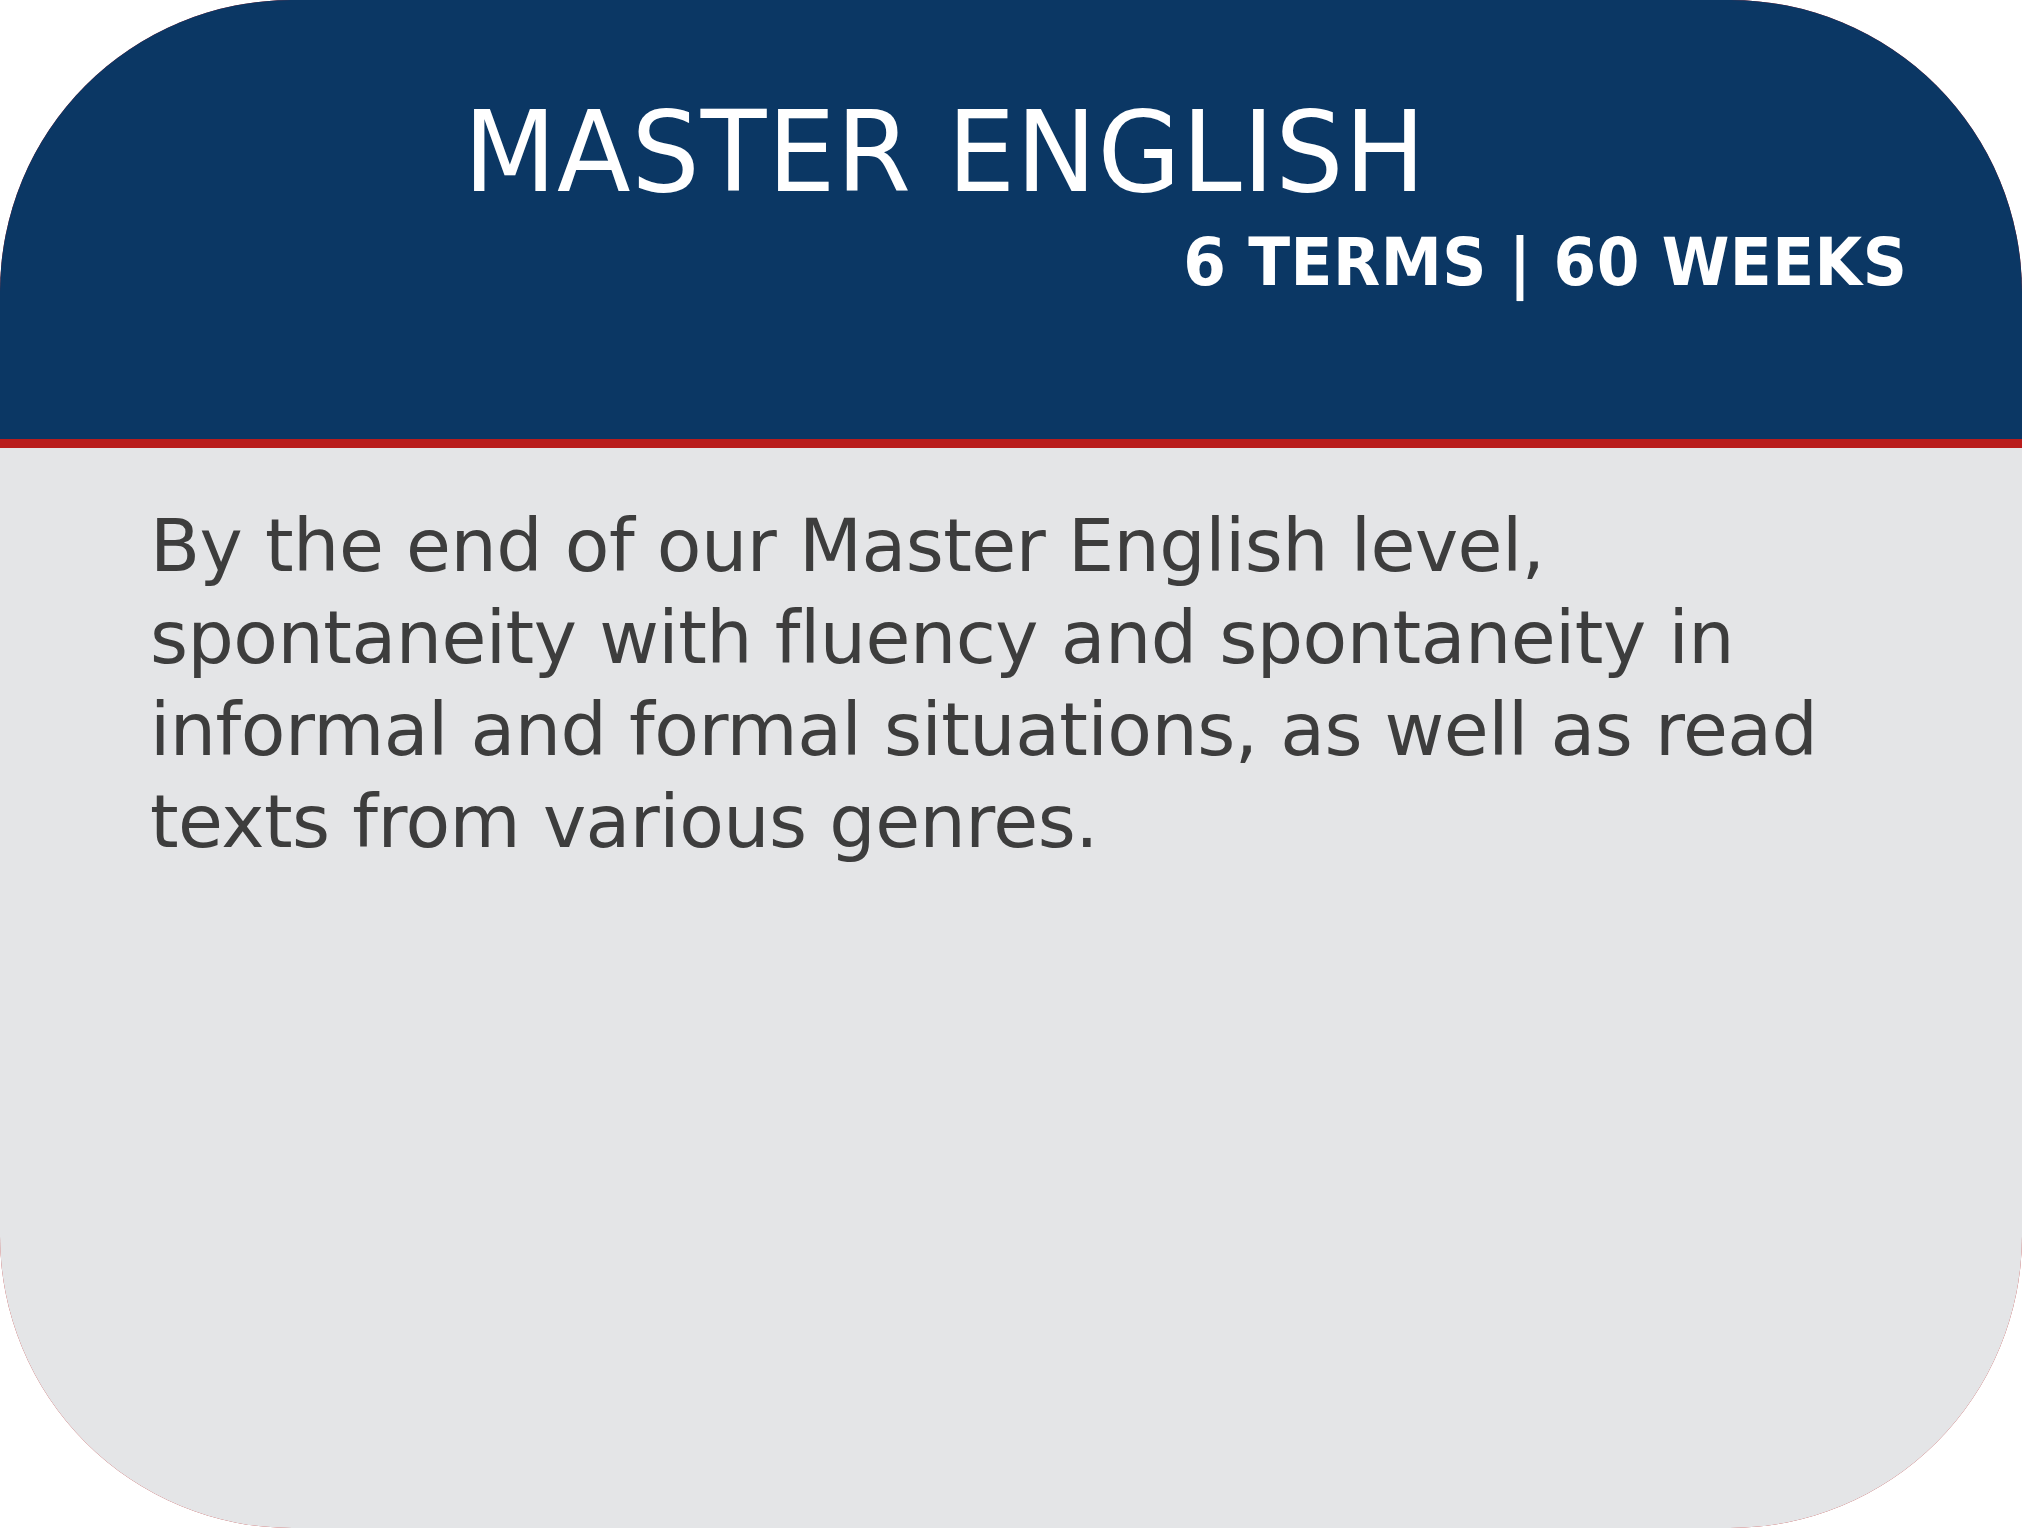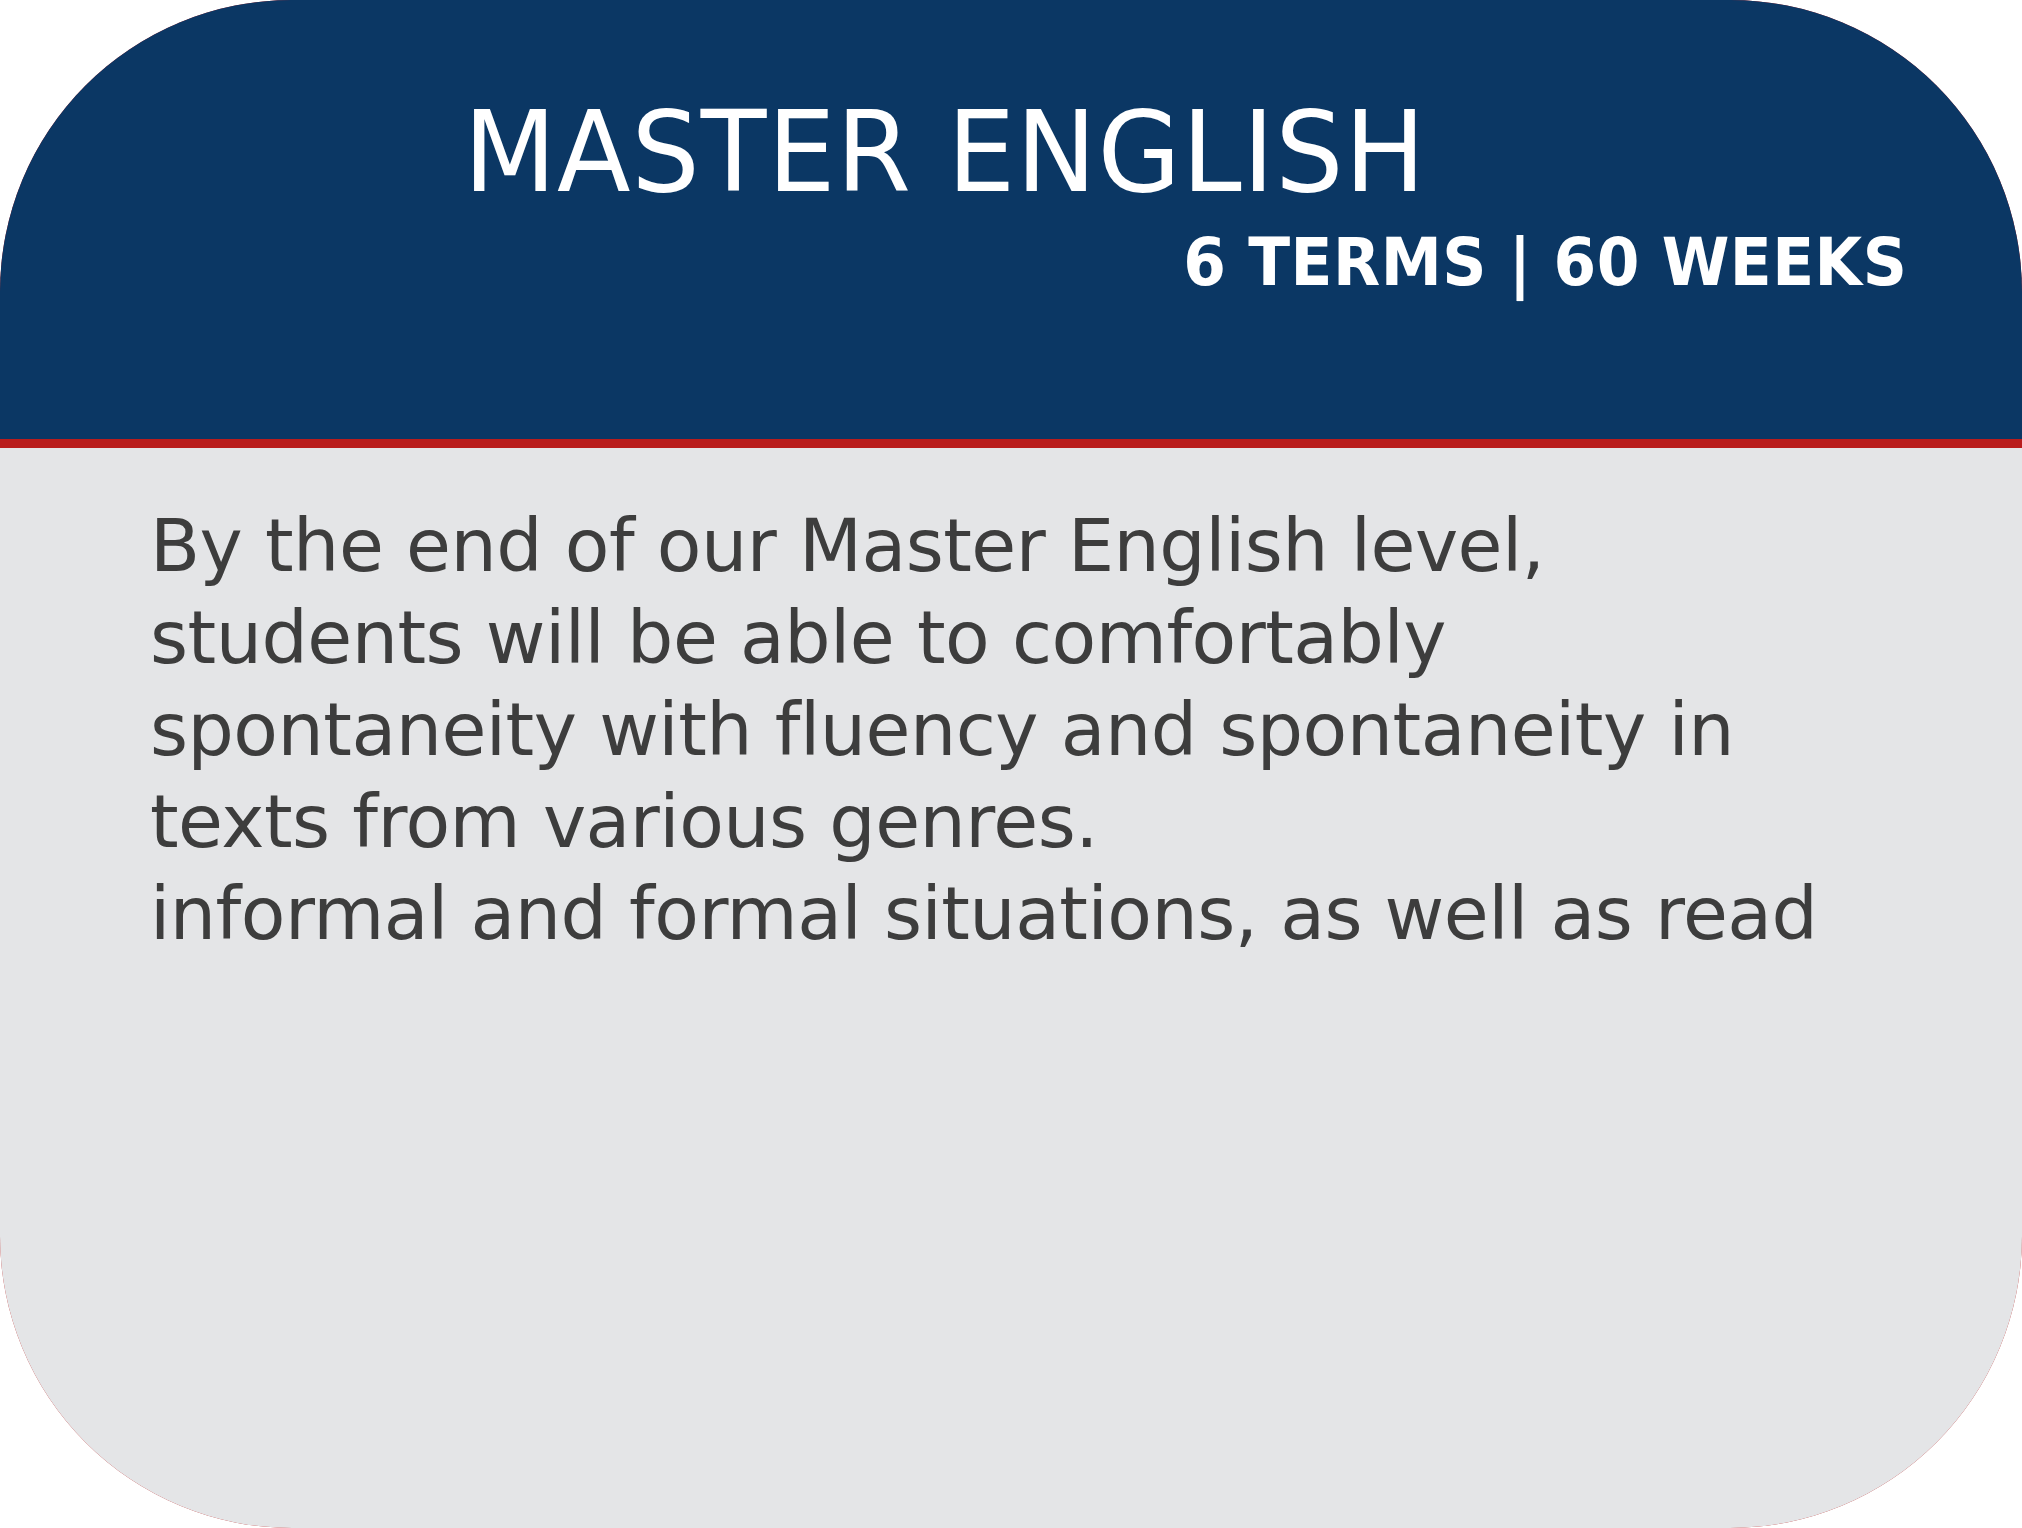--- a/index.html
+++ b/index.html
@@ -101,20 +101,19 @@
 <div class="card">
 
   <div class="card-header">
     <div class="header-title">MASTER ENGLISH</div>
     <div class="header-subtitle">6 TERMS | 60 WEEKS</div>
   </div>
 
   <div class="card-body">
     <p class="body-paragraph">
       <span class="pline">By the end of our Master English level,</span>
-      <span class="pline">students will be able to comfortably</span>
       <span class="pline">spontaneity with fluency and spontaneity in</span>
+      <span class="pline">informal and formal situations, as well as read</span>
       <span class="pline">texts from various genres.</span>
-      <span class="pline">informal and formal situations, as well as read</span>
     </p>
   </div>
 
 </div>
 
 </body></html>

